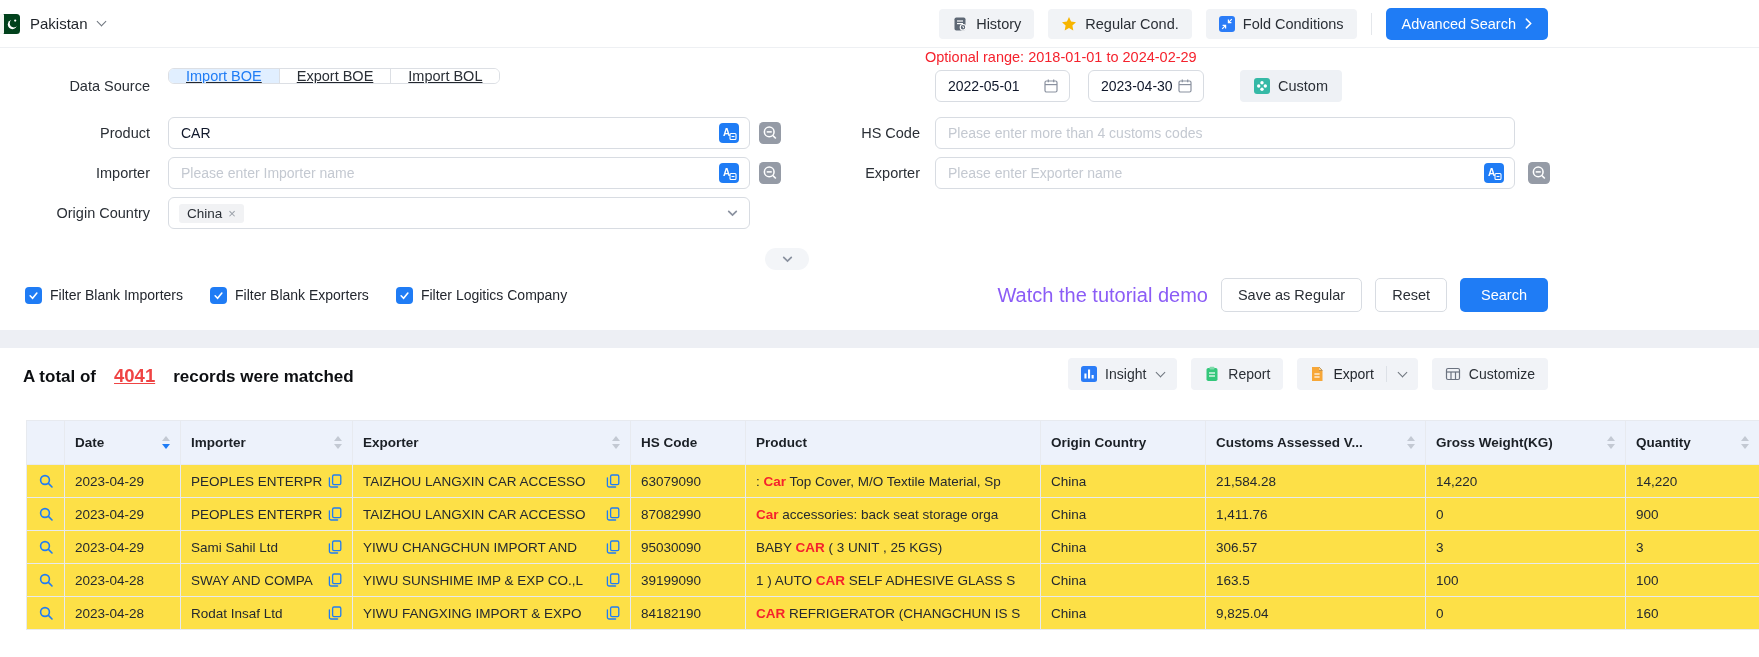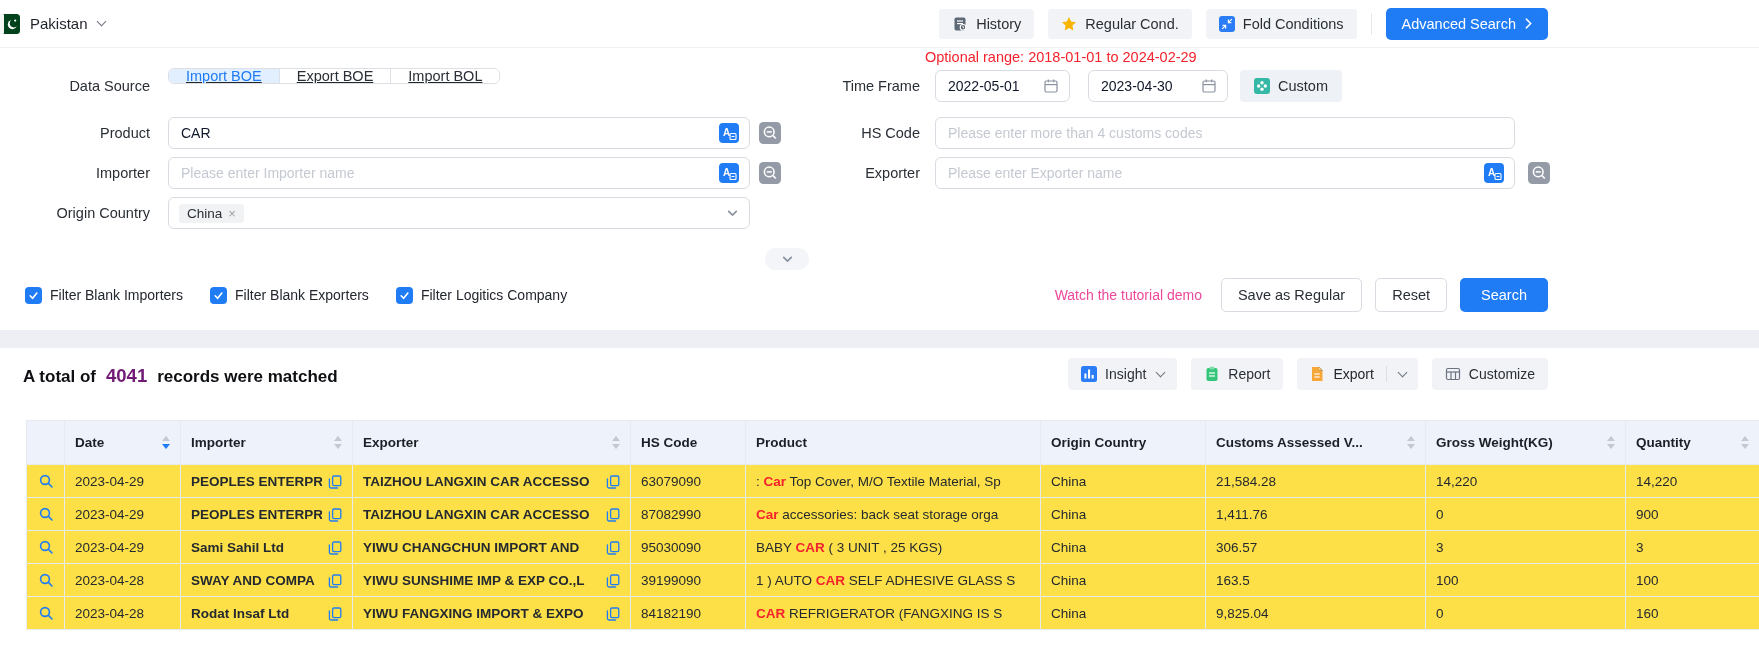--- a/index.html
+++ b/index.html
@@ -35,48 +35,48 @@
   .btn-custom { position:absolute; left:1240px; top:22px; height:32px; background:#eef1f5; border:none; border-radius:4px; display:inline-flex; align-items:center; gap:8px; padding:0 14px; font-size:14.5px; color:#2a2f36; font-family:inherit; cursor:pointer; }
   .tool-ic { position:absolute; width:22px; height:22px; cursor:pointer; }
   .tag { display:inline-flex; align-items:center; gap:6px; background:#f1f2f4; border-radius:3px; padding:2px 8px; font-size:13.5px; color:#2a2f36; }
   .tag .x { color:#9aa0a8; font-size:13px; cursor:pointer; }
   .sel-chev { margin-left:auto; }
   .pill { position:absolute; left:765px; top:200px; width:44px; height:22px; background:#f3f5f8; border-radius:12px; display:flex; align-items:center; justify-content:center; cursor:pointer; }
   .filters { position:absolute; left:25px; top:230px; height:34px; display:flex; align-items:center; gap:27px; }
   .filter { display:flex; align-items:center; gap:8px; cursor:pointer; }
   .cb { width:17px; height:17px; background:#1f7cf5; border-radius:4px; display:flex; align-items:center; justify-content:center; }
   .panel-actions { position:absolute; right:211px; top:230px; height:34px; display:flex; align-items:center; gap:13px; }
-  .link { color:#ec4899; font-size:14px; margin-right:6px; cursor:pointer; }
+  .link { color:#8b5cf6; font-size:20px; margin-right:0; cursor:pointer; }
   .btn-light { height:34px; background:#fff; border:1px solid #d8dce2; border-radius:5px; padding:0 16px; font-size:14.5px; color:#2a2f36; font-family:inherit; cursor:pointer; }
   .btn-search { height:34px; background:#1f7cf5; border:none; border-radius:5px; padding:0 21px; font-size:14.5px; color:#fff; font-family:inherit; cursor:pointer; }
 
   .band { height:18px; background:#edeff4; }
 
   
   .results { position:relative; height:398px; background:#fff; }
   .res-title { position:absolute; left:23px; top:17px; font-size:17px; font-weight:700; color:#0d0f12; display:flex; align-items:baseline; }
-  .res-title .count { color:#701a75; font-size:18.5px; margin:0 10px; }
+  .res-title .count { color:#ef4444; font-size:18.5px; margin:0 18px;text-decoration:underline; }
   .res-toolbar { position:absolute; right:211px; top:10px; display:flex; align-items:center; gap:14px; }
   .rt-btn { height:32px; background:#f1f3f7; border:none; border-radius:4px; display:inline-flex; align-items:center; gap:8px; padding:0 13px; font-size:14px; color:#2a2f36; font-family:inherit; cursor:pointer; }
   .rt-btn .chev { margin-left:3px; }
   .seg { display:inline-flex; align-items:center; background:#f1f3f7; border-radius:4px; height:32px; }
   .seg .main { padding:0 12px; display:inline-flex; gap:8px; align-items:center; cursor:pointer; }
   .seg .divline { width:1px; height:16px; background:#dde1e7; }
   .seg .more { padding:0 12px; height:100%; display:flex; align-items:center; cursor:pointer; }
 
   table.grid { position:absolute; left:26px; top:72px; width:1733px; border-collapse:collapse; table-layout:fixed; font-size:13.5px; }
   .grid th, .grid td { border:1px solid #e7eaef; padding:0 10px; overflow:hidden; white-space:nowrap; }
   .grid thead th { background:#edf2fb; height:44px; text-align:left; font-weight:700; color:#1b2026; font-size:13.5px; }
   .grid tbody td { height:33px; color:#24292f; background:#fde047; }
   .thx { display:flex; align-items:center; justify-content:space-between; }
   .sorter { display:inline-flex; flex-direction:column; gap:2.5px; cursor:pointer; margin-left:6px; }
   .sorter .u { width:0; height:0; border-left:4px solid transparent; border-right:4px solid transparent; border-bottom:5px solid #c3c9d3; }
   .sorter .d { width:0; height:0; border-left:4px solid transparent; border-right:4px solid transparent; border-top:5px solid #c3c9d3; }
   .sorter.desc .d { border-top-color:#1f7cf5; }
-  .cellflex { display:flex; align-items:flex-end; justify-content:space-between; gap:6px;font-weight:bold; }
+  .cellflex { display:flex; align-items:center; justify-content:space-between; gap:6px; }
   .cellflex .txt { overflow:hidden; text-overflow:clip; white-space:nowrap; }
   .hl { color:#f5222d; font-weight:700; }
   .mag { cursor:pointer; display:flex; justify-content:center; }
   .copy { cursor:pointer; flex:0 0 auto; }
   .ic14 { width:14px; height:14px; }
   .ic16 { width:16px; height:16px; }
   .ic20 { width:20px; height:20px; }
 </style>
 </head>
 <body>
@@ -175,30 +175,29 @@
 <section class="panel">
 
   <div class="f-label" style="left:0;top:22px">Data Source</div>
   <div class="tabs">
     <div class="tab active">Import BOE</div>
     <div class="tab">Export BOE</div>
     <div class="tab">Import BOL</div>
   </div>
 
   <div class="optrange">Optional range:  2018-01-01 to 2024-02-29</div>
-  <div class="f-label" style="left:770px;top:22px">Time Frame</div>
   <div class="inp" style="left:935px;top:22px;width:135px">
     <input value="2022-05-01" style="">
     <span>
         <svg class="ic16">
           <use href="#i-cal"></use>
         </svg>
       </span>
   </div>
-  <div class="inp" style="left:1088px;top:22px;width:140px">
+  <div class="inp" style="left:1088px;top:22px;width:116px">
     <input value="2023-04-30" style="">
     <span>
         <svg class="ic16">
           <use href="#i-cal"></use>
         </svg>
       </span>
   </div>
   <button class="btn-custom">
     <span>
         <svg class="ic16" viewBox="0 0 16 16">
@@ -623,21 +622,21 @@
             <span class="cellflex">
               <span class="txt">YIWU FANGXING IMPORT &amp; EXPO</span>
               <span class="copy">
                 <svg class="ic14">
                   <use href="#i-copy"></use>
                 </svg>
               </span>
             </span>
           </td>
         <td>84182190</td>
-        <td><span></span><span class="hl">CAR</span><span> REFRIGERATOR (FANGXING IS S</span></td>
+        <td><span></span><span class="hl">CAR</span><span> REFRIGERATOR (CHANGCHUN IS S</span></td>
         <td>China</td>
         <td>9,825.04</td>
         <td>0</td>
         <td>160</td>
       </tr>
     </tbody>
   </table>
 </section>
 
 </body></html>

